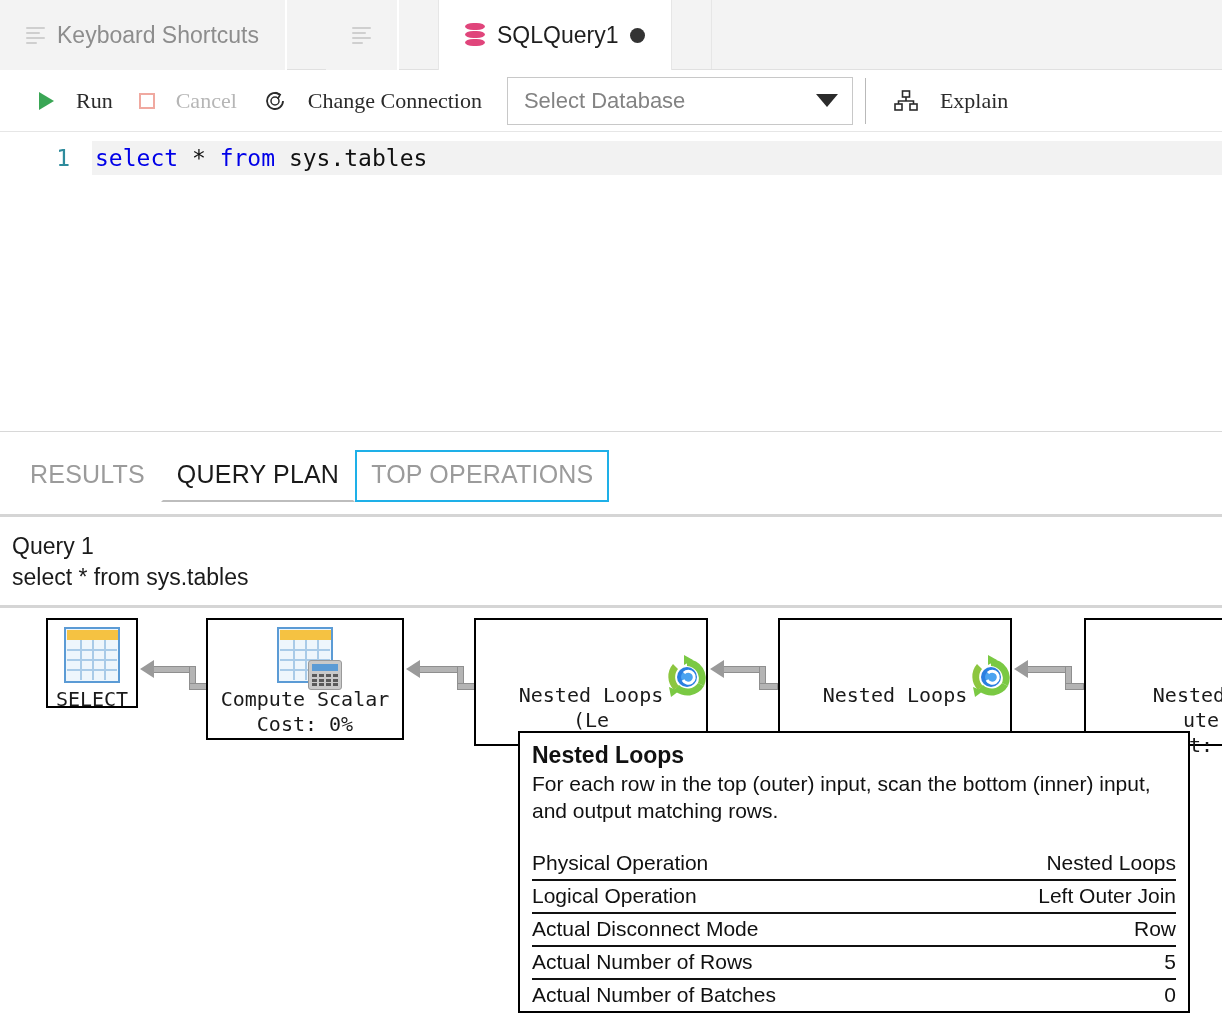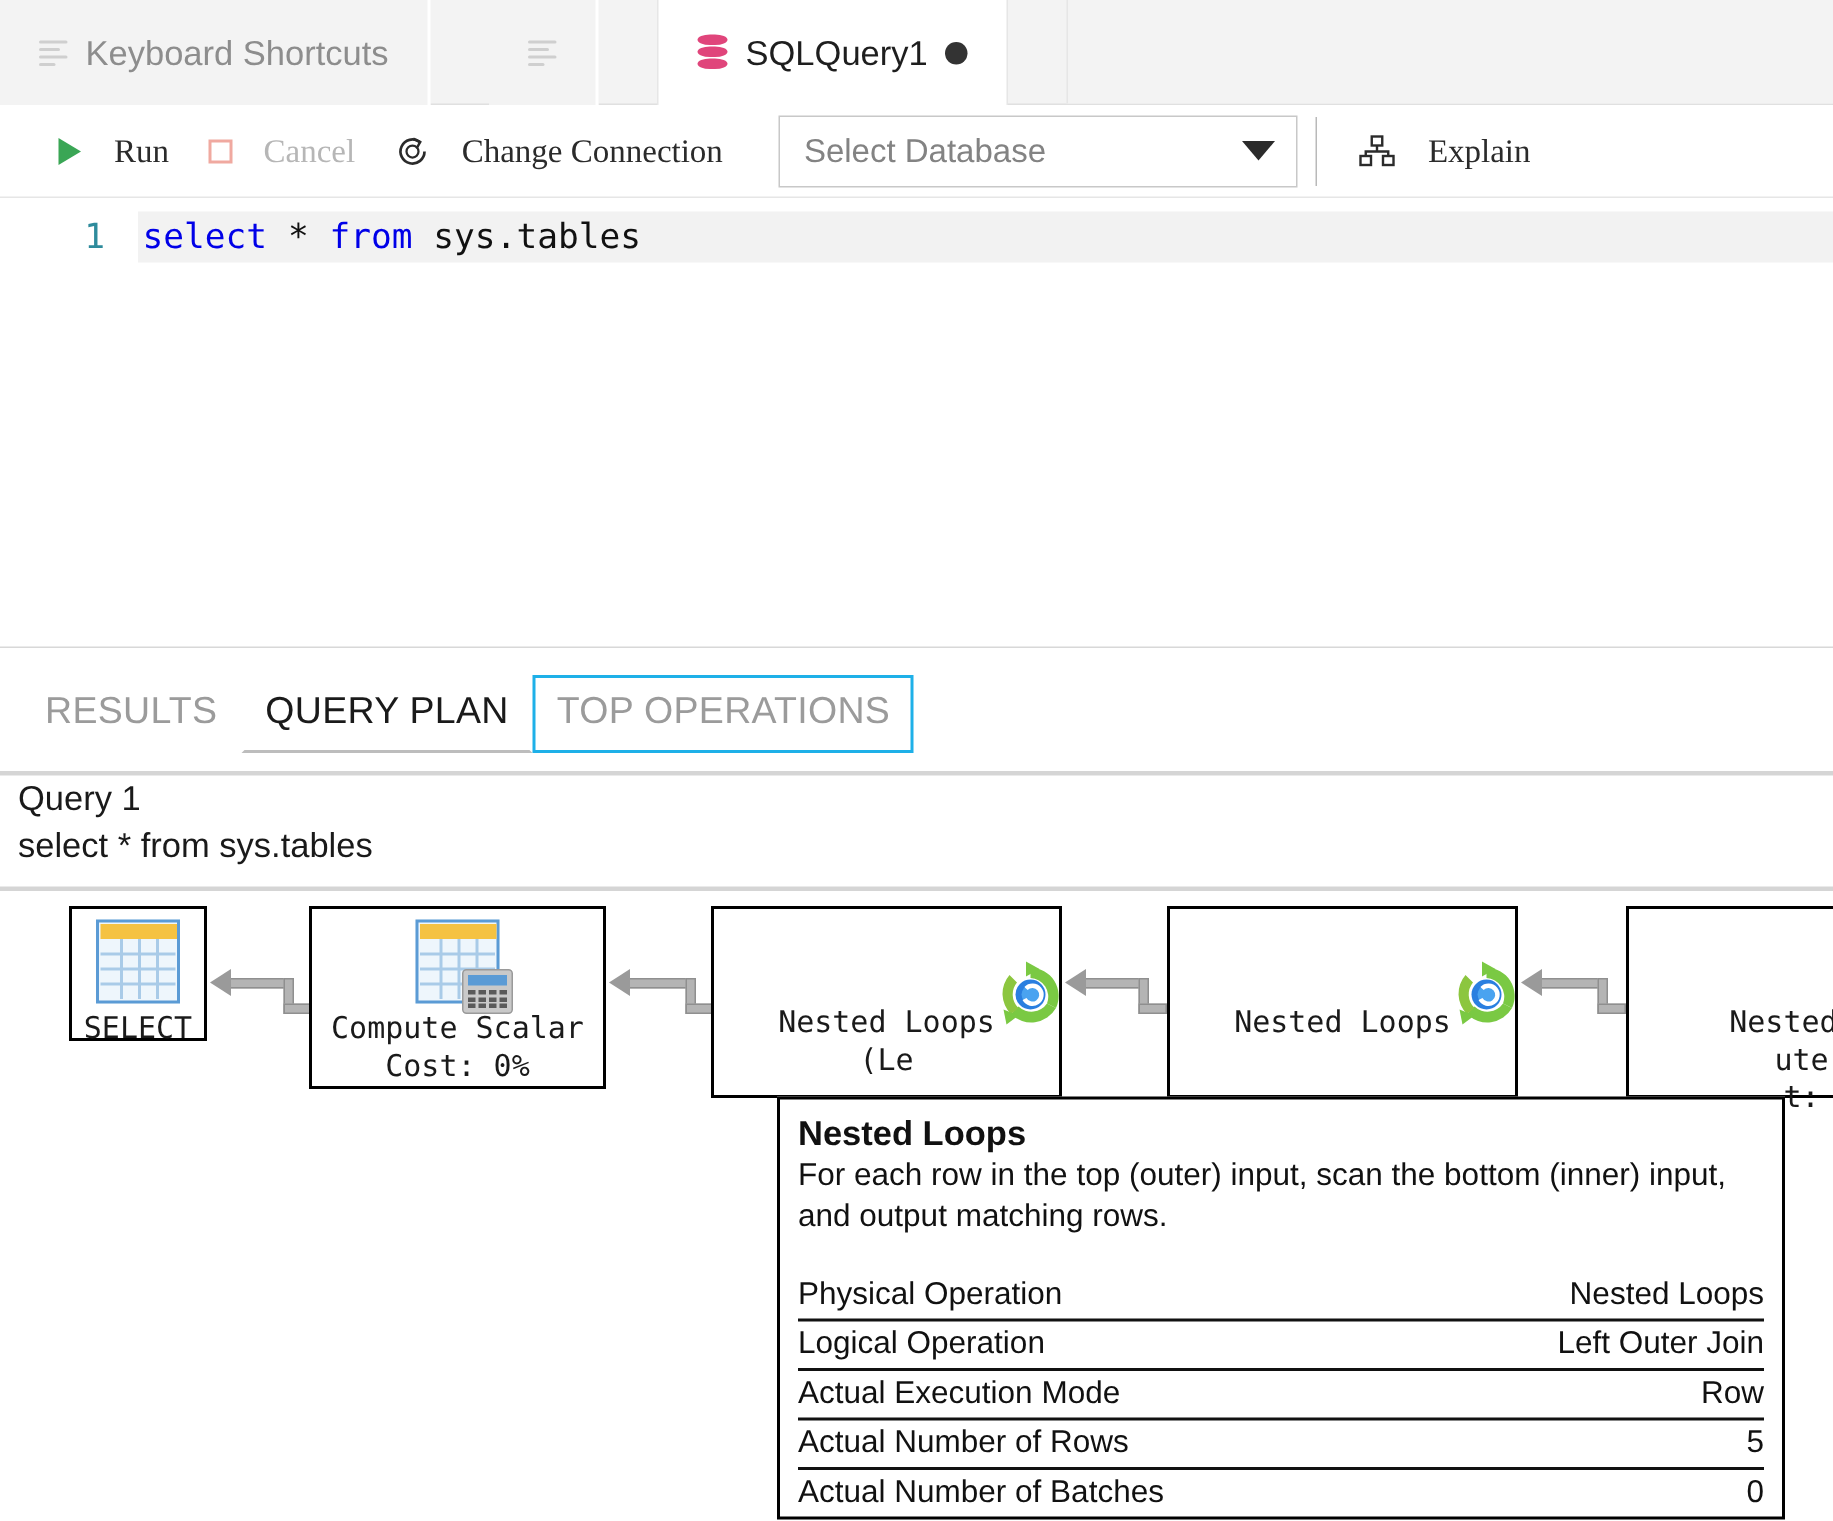--- a/index.html
+++ b/index.html
@@ -99,21 +99,21 @@
     border-bottom: 9px solid transparent;
     margin-right: 1px;
   }
   .stop-sq {
     width: 16px; height: 16px; flex: none;
     border: 2.5px solid #f0a9a0; background: #ffffff;
   }
   .icon-sv { flex: none; display: block; }
 
   .dbselect {
-    margin-left: 24px;
+    margin-left: 12px;
     width: 346px; height: 48px;
     border: 1px solid #c8c8c8;
     background: #ffffff;
     display: flex; align-items: center;
     padding: 0 14px 0 16px;
     font-size: 22px; color: #838383;
     cursor: pointer;
   }
   .dbselect .caret {
     margin-left: auto;
@@ -166,21 +166,21 @@
     color: #9b9b9b; padding: 8px 14px 11px 14px;
     cursor: pointer; white-space: nowrap;
     border: 2px solid transparent;
   }
   .restab.active { color: #1a1a1a; border-bottom: 2px solid #bdbdbd; }
   .restab.focused { border: 2px solid #1eb0e8; }
 
   .res-divider { height: 3px; background: #d5d5d5; margin-top: 4px; }
 
   .queryhead {
-    padding: 0 12px 12px 12px;
+    padding: 14px 12px 12px 12px;
     font-size: 23px; color: #1a1a1a; line-height: 31px;
   }
   .queryhead .q2 { }
 
   .plan-divider { height: 3px; background: #d5d5d5; }
 
   
   .plan {
     position: relative;
     height: 400px;
@@ -485,21 +485,21 @@
     <tbody>
       <tr>
         <td class="k">Physical Operation</td>
         <td class="v">Nested Loops</td>
       </tr>
       <tr>
         <td class="k">Logical Operation</td>
         <td class="v">Left Outer Join</td>
       </tr>
       <tr>
-        <td class="k">Actual Execution Mode</td>
+        <td class="k">Actual Disconnect Mode</td>
         <td class="v">Row</td>
       </tr>
       <tr>
         <td class="k">Actual Number of Rows</td>
         <td class="v">5</td>
       </tr>
       <tr>
         <td class="k">Actual Number of Batches</td>
         <td class="v">0</td>
       </tr>

